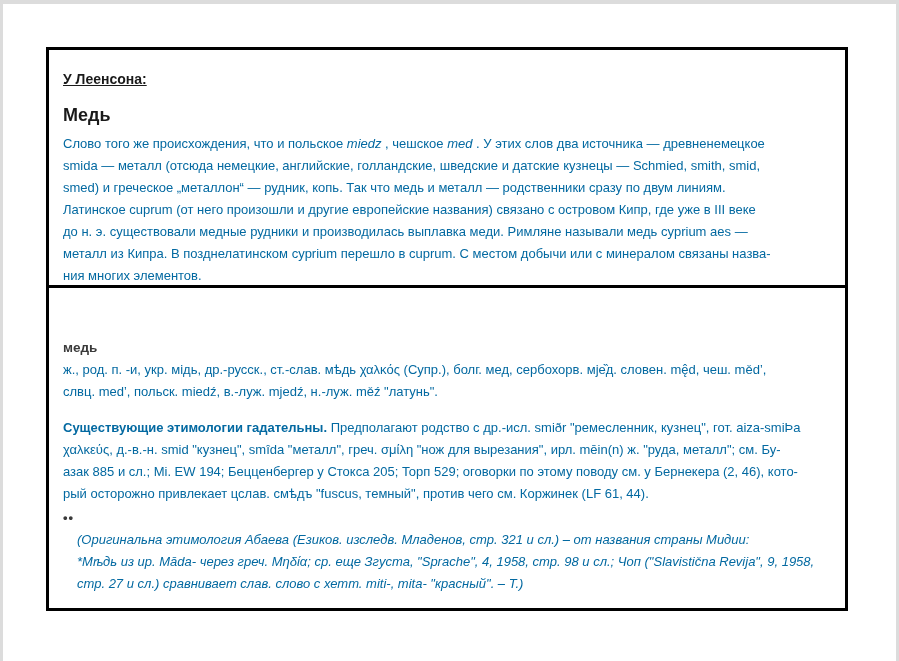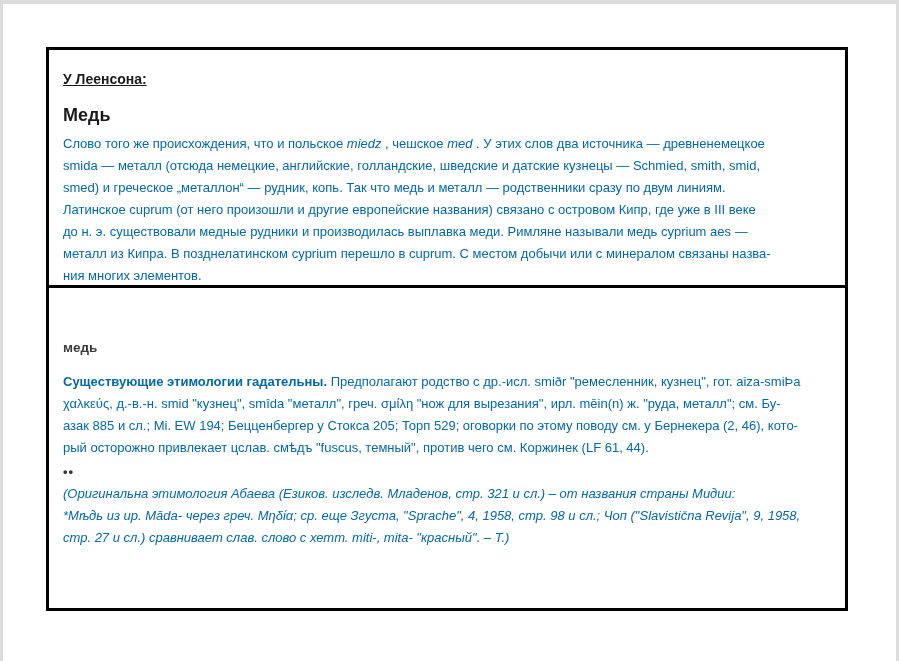--- a/index.html
+++ b/index.html
@@ -53,21 +53,21 @@
   }
   .etym { margin-top: 14px; }
   .b { font-weight: bold; text-align: center; }
   .it { font-style: italic; }
   .bullets {
     margin: 6px 0 2px 0;
     font-size: 13px; font-weight: bold; line-height: 14px;
     letter-spacing: 1px;
     color: #3a3a3a;
   }
-  .note { font-style: italic; margin-top: 4px; }
+  .note { font-style: italic; margin-top: 4px; margin-left: 14px; }
 </style>
 </head>
 <body>
 
 <div class="page-edge"></div>
 
 <div class="doc-box">
 
   <section class="sec sec-leenson">
     <h2 class="sec-heading">У Леенсона:</h2>
@@ -76,20 +76,22 @@
 smida — металл (отсюда немецкие, английские, голландские, шведские и датские кузнецы — Schmied, smith, smid,
 smed) и греческое „металлон“ — рудник, копь. Так что медь и металл — родственники сразу по двум линиям.
 Латинское cuprum (от него произошли и другие европейские названия) связано с островом Кипр, где уже в III веке
 до н. э. существовали медные рудники и производилась выплавка меди. Римляне называли медь cyprium aes —
 металл из Кипра. В позднелатинском cyprium перешло в cuprum. С местом добычи или с минералом связаны назва-
 ния многих элементов.</span></p>
   </section>
 
   <section class="sec sec-fasmer">
     <div class="entry-word">медь</div>
+    <p class="body-text">ж., род. п. -и, укр. мідь, др.-русск., ст.-слав. мѣдь χαλκός (Супр.), болг. мед, сербохорв. мје̏д. словен. mę̂d, чеш. mědʼ,
+слвц. medʼ, польск. miedź, в.-луж. mjedź, н.-луж. měź "латунь".</p>
     <p class="body-text etym"><span class="b">Существующие этимологии гадательны.</span><span> Предполагают родство с др.-исл. smiðr "ремесленник, кузнец", гот. aiza-smiÞa
 χαλκεύς, д.-в.-н. smid "кузнец", smîda "металл", греч. σμίλη "нож для вырезания", ирл. mēin(n) ж. "руда, металл"; см. Бу-
 азак 885 и сл.; Mi. EW 194; Бецценбергер у Стокса 205; Торп 529; оговорки по этому поводу см. у Бернекера (2, 46), кото-
 рый осторожно привлекает цслав. смѣдъ "fuscus, темный", против чего см. Коржинек (LF 61, 44).</span></p>
     <div class="bullets">••</div>
     <p class="body-text note">(Оригинальна этимология Абаева (Езиков. изследв. Младенов, стр. 321 и сл.) – от названия страны Мидии:
 *Мѣдь из ир. Māda- через греч. Μηδία; ср. еще Згуста, "Sprache", 4, 1958, стр. 98 и сл.; Чоп ("Slavistična Revija", 9, 1958,
 стр. 27 и сл.) сравнивает слав. слово с хетт. miti-, mita- "красный". – Т.)</p>
   </section>
 

